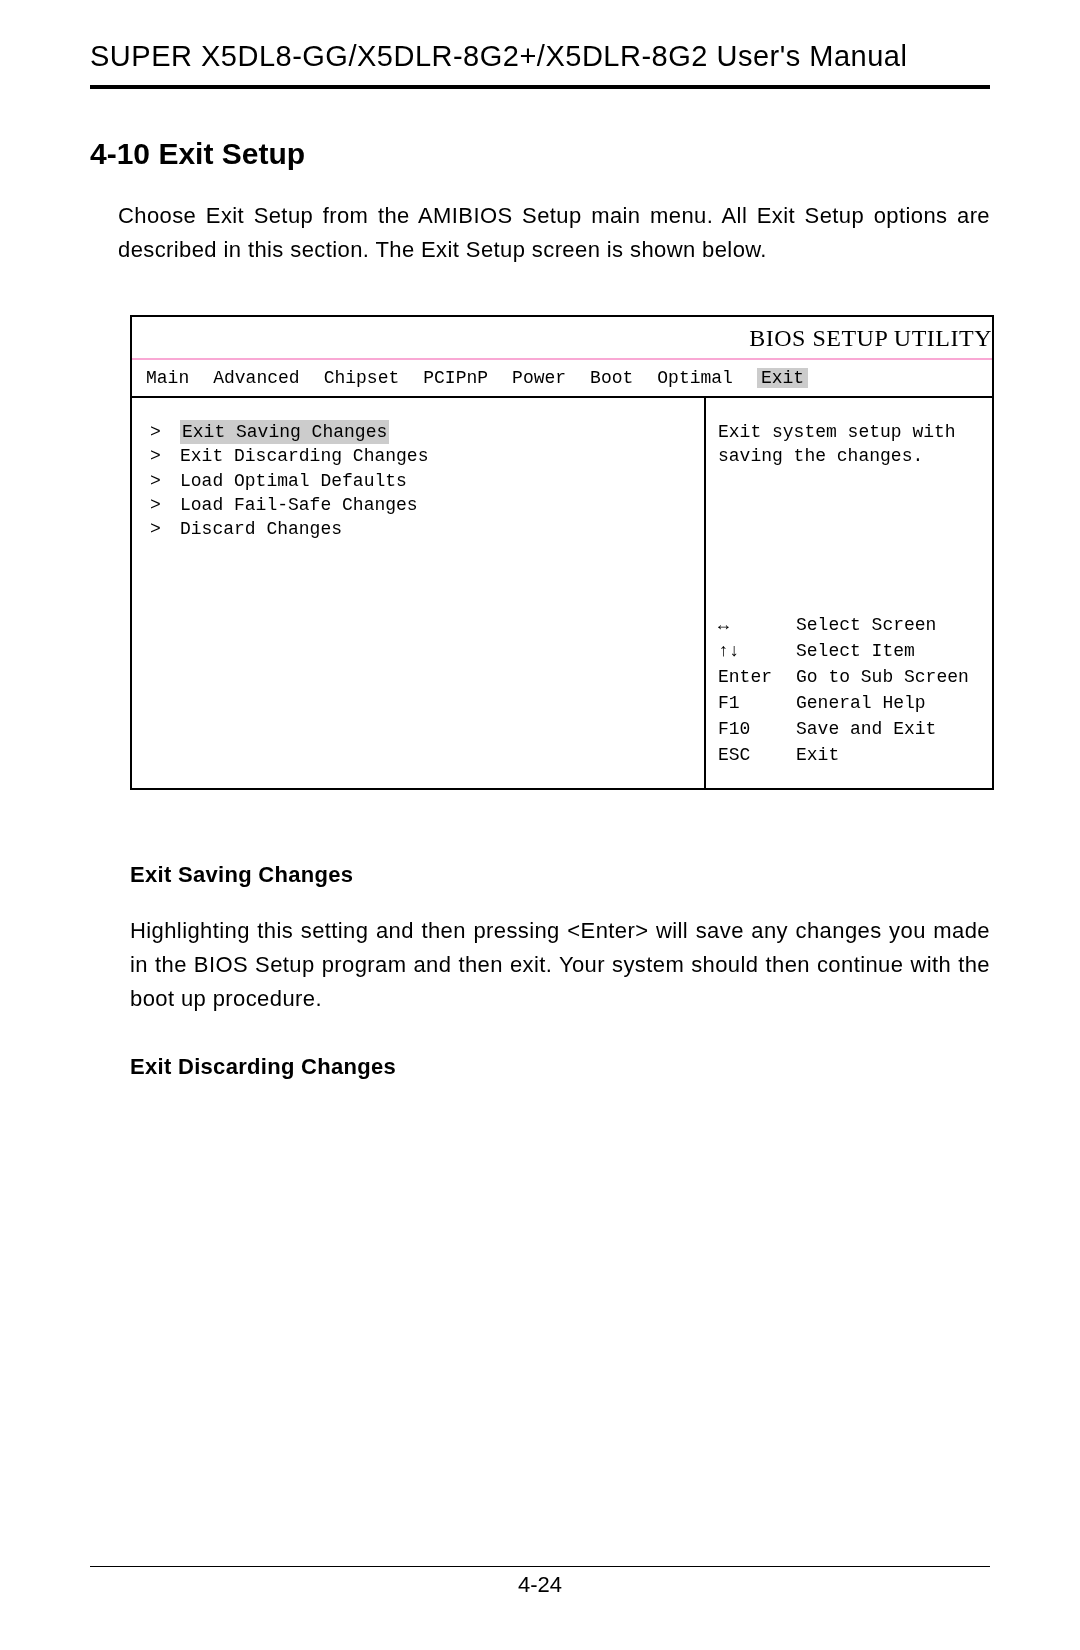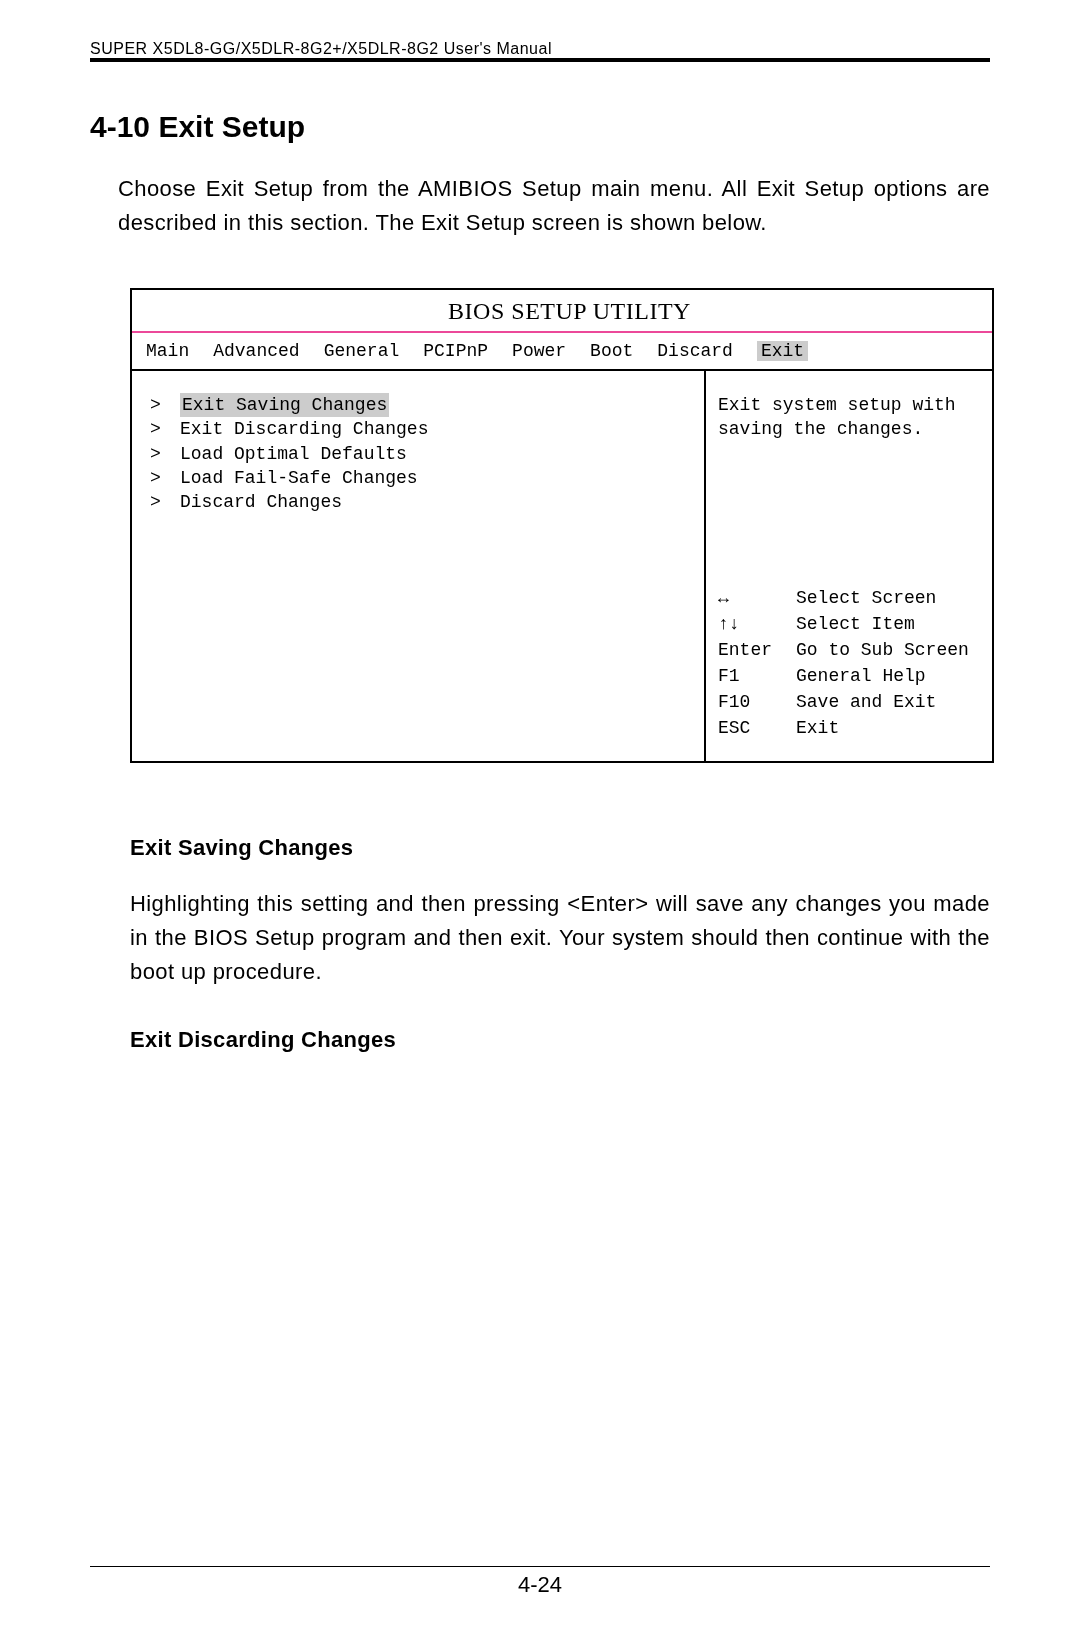--- a/index.html
+++ b/index.html
@@ -12,23 +12,23 @@
     color: #000;
   }
   .page {
     width: 1080px;
     height: 1650px;
     padding: 40px 90px 40px 90px;
     box-sizing: border-box;
     position: relative;
   }
   .header-bar {
-    font-size: 16px;
+    font-size: 29px;
     letter-spacing: 0.5px;
-    padding-bottom: 0;
+    padding-bottom: 12px;
     border-bottom: 4px solid #000;
   }
   h1.section-title {
     font-size: 30px;
     font-weight: bold;
     margin: 48px 0 28px 0;
   }
   .intro-text {
     font-size: 22px;
     line-height: 1.55;
@@ -37,25 +37,25 @@
     text-align: justify;
   }
   .bios-box {
     margin: 0 0 72px 40px;
     border: 2px solid #000;
     width: 860px;
     font-family: "Courier New", Courier, monospace;
     font-size: 18px;
   }
   .bios-title-row {
-    text-align: center;
+    text-align: right;
     font-family: "Times New Roman", Times, serif;
     font-size: 24px;
     padding: 8px 0 6px 15px;
-    border-bottom: 2px solid #ec4899;
+    border-bottom: 2px solid #f9a8d4;
     letter-spacing: 0.5px;
   }
   .bios-tabs-row {
     display: flex;
     gap: 24px;
     padding: 8px 14px;
     border-bottom: 2px solid #000;
     font-size: 18px;
   }
   .bios-tabs-row span {
@@ -141,25 +141,25 @@
   <h1 class="section-title">4-10  Exit Setup</h1>
 
   <p class="intro-text">Choose Exit Setup from the AMIBIOS Setup main menu.  All Exit Setup options are described in this section.  The Exit Setup screen is shown below.</p>
 
   <div class="bios-box">
     <div class="bios-title-row">BIOS SETUP UTILITY</div>
 
     <div class="bios-tabs-row">
       <span>Main</span>
       <span>Advanced</span>
-      <span>General</span>
+      <span>Chipset</span>
       <span>PCIPnP</span>
       <span>Power</span>
       <span>Boot</span>
-      <span>Discard</span>
+      <span>Optimal</span>
       <span class="tab-exit">Exit</span>
     </div>
 
     <div class="bios-body">
       <div class="bios-left">
         <div class="menu-row">
           <span class="marker">&gt;</span>
           <span class="sel">Exit Saving Changes</span>
         </div>
         <div class="menu-row">

